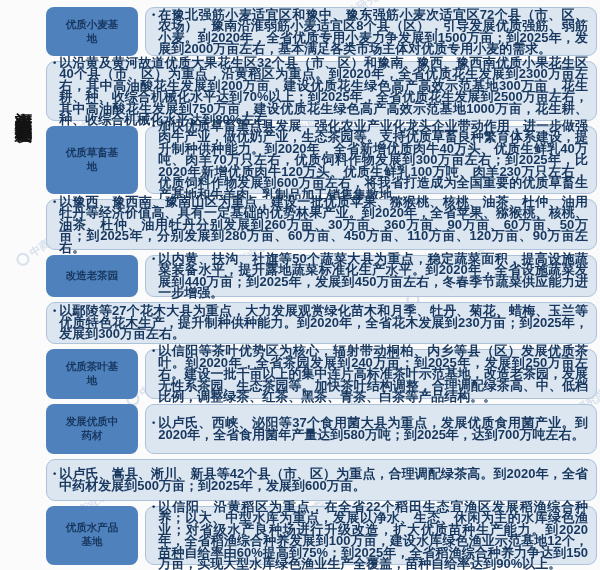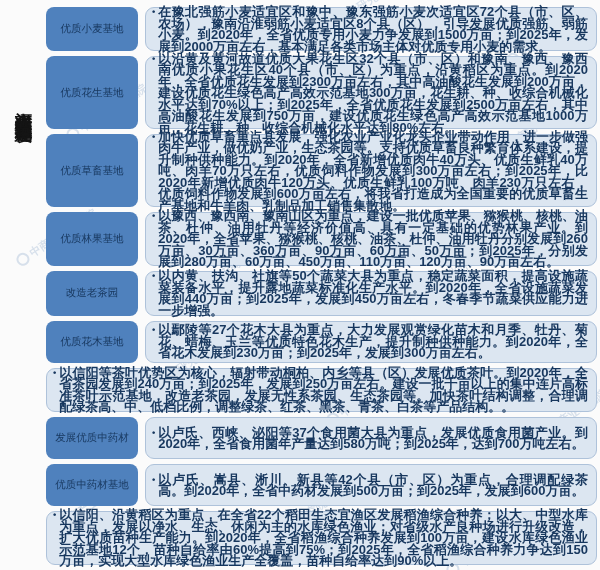--- a/index.html
+++ b/index.html
@@ -30,22 +30,22 @@
   }
   
   .rows{
     position:absolute;left:46px;top:7px;right:3px;bottom:5px;z-index:1;
     display:flex;flex-direction:column;gap:5px;
   }
   .row{display:flex;align-items:stretch;gap:7px;min-height:42px;}
   .base-label{
     flex:0 0 92px;background:#4f81bd;border-radius:8px;
     display:flex;align-items:center;justify-content:center;
-    color:#17375e;font-weight:normal;font-size:10.5px;text-align:center;
-    padding:6px;box-sizing:border-box;
+    color:#17375e;font-weight:bold;font-size:10.5px;text-align:center;
+    padding:18px;box-sizing:border-box;
   }
   .panel{
     flex:1;background:#dce6f1;border:1px solid #aec2da;border-radius:9px;
     padding:3px 8px 3px 6px;box-sizing:border-box;
     display:flex;align-items:center;
   }
   .panel-inner{display:flex;gap:3px;}
   .bullet{
     flex:0 0 auto;color:#17375e;font-size:9.5px;line-height:11.5px;font-weight:bold;
   }
@@ -124,99 +124,97 @@
     <div class="base-label">优质小麦基地</div>
     <div class="panel">
       <div class="panel-inner">
         <span class="bullet">•</span>
         <span class="panel-text">在豫北强筋小麦适宜区和豫中、豫东强筋小麦次适宜区72个县（市、区、农场），豫南沿淮弱筋小麦适宜区8个县（区），引导发展优质强筋、弱筋小麦。到2020年，全省优质专用小麦力争发展到1500万亩；到2025年，发展到2000万亩左右，基本满足各类市场主体对优质专用小麦的需求。</span>
       </div>
     </div>
   </div>
 
   <div class="row">
-    <div class="base-label">优质花生基地</div>
     <div class="panel">
       <div class="panel-inner">
         <span class="bullet">•</span>
         <span class="panel-text">以沿黄及黄河故道优质大果花生区32个县（市、区）和豫南、豫西、豫西南优质小果花生区40个县（市、区）为重点，沿黄稻区为重点。到2020年，全省优质花生发展到2300万亩左右，其中高油酸花生发展到200万亩，建设优质花生绿色高产高效示范基地300万亩，花生耕、种、收综合机械化水平达到70%以上；到2025年，全省优质花生发展到2500万亩左右，其中高油酸花生发展到750万亩，建设优质花生绿色高产高效示范基地1000万亩，花生耕、种、收综合机械化水平达到80%左右。</span>
       </div>
     </div>
   </div>
 
   <div class="row">
     <div class="base-label">优质草畜基地</div>
     <div class="panel">
       <div class="panel-inner">
         <span class="bullet">•</span>
         <span class="panel-text">加快优质草畜重点县发展，强化农业产业化龙头企业带动作用，进一步做强肉牛产业，做优奶产业，生态茶园等。支持优质草畜良种繁育体系建设，提升制种供种能力。到2020年，全省新增优质肉牛40万头、优质生鲜乳40万吨、肉羊70万只左右，优质饲料作物发展到300万亩左右；到2025年，比2020年新增优质肉牛120万头、优质生鲜乳100万吨、肉羊230万只左右，优质饲料作物发展到600万亩左右，将我省打造成为全国重要的优质草畜生产基地和牛羊肉、乳制品加工销售集散地。</span>
       </div>
     </div>
   </div>
 
   <div class="row">
-    <div class="base-label">优质林果基地</div>
     <div class="panel">
       <div class="panel-inner">
         <span class="bullet">•</span>
         <span class="panel-text">以豫西、豫西南、豫南山区为重点，建设一批优质苹果、猕猴桃、核桃、油茶、杜仲、油用牡丹等经济价值高、具有一定基础的优势林果产业。到2020年，全省苹果、猕猴桃、核桃、油茶、杜仲、油用牡丹分别发展到260万亩、30万亩、360万亩、90万亩、60万亩、50万亩；到2025年，分别发展到280万亩、60万亩、450万亩、110万亩、120万亩、90万亩左右。</span>
       </div>
     </div>
   </div>
 
   <div class="row">
     <div class="base-label">改造老茶园</div>
     <div class="panel">
       <div class="panel-inner">
         <span class="bullet">•</span>
         <span class="panel-text">以内黄、扶沟、社旗等50个蔬菜大县为重点，稳定蔬菜面积，提高设施蔬菜装备水平，提升露地蔬菜标准化生产水平。到2020年，全省设施蔬菜发展到440万亩；到2025年，发展到450万亩左右，冬春季节蔬菜供应能力进一步增强。</span>
       </div>
     </div>
   </div>
 
   <div class="row">
-    <div class="base-label">优质花木基地</div>
     <div class="panel">
       <div class="panel-inner">
         <span class="bullet">•</span>
         <span class="panel-text">以鄢陵等27个花木大县为重点，大力发展观赏绿化苗木和月季、牡丹、菊花、蜡梅、玉兰等优质特色花木生产，提升制种供种能力。到2020年，全省花木发展到230万亩；到2025年，发展到300万亩左右。</span>
       </div>
     </div>
   </div>
 
   <div class="row">
+    <div class="base-label">优质茶叶基地</div>
     <div class="panel">
       <div class="panel-inner">
         <span class="bullet">•</span>
         <span class="panel-text">以信阳等茶叶优势区为核心，辐射带动桐柏、内乡等县（区）发展优质茶叶。到2020年，全省茶园发展到240万亩；到2025年，发展到250万亩左右。建设一批千亩以上的集中连片高标准茶叶示范基地，改造老茶园，发展无性系茶园、生态茶园等。加快茶叶结构调整，合理调配绿茶高、中、低档比例，调整绿茶、红茶、黑茶、青茶、白茶等产品结构。。</span>
       </div>
     </div>
   </div>
 
   <div class="row">
     <div class="base-label">发展优质中药材</div>
     <div class="panel">
       <div class="panel-inner">
         <span class="bullet">•</span>
         <span class="panel-text">以卢氏、西峡、泌阳等37个食用菌大县为重点，发展优质食用菌产业。到2020年，全省食用菌年产量达到580万吨；到2025年，达到700万吨左右。</span>
       </div>
     </div>
   </div>
 
   <div class="row">
-    <div class="base-label">优质中药材基地</div>
     <div class="panel">
       <div class="panel-inner">
         <span class="bullet">•</span>
         <span class="panel-text">以卢氏、嵩县、淅川、新县等42个县（市、区）为重点，合理调配绿茶高。到2020年，全省中药材发展到500万亩；到2025年，发展到600万亩。</span>
       </div>
     </div>
   </div>
 
   <div class="row">
+    <div class="base-label">优质水产品基地</div>
     <div class="panel">
       <div class="panel-inner">
         <span class="bullet">•</span>
         <span class="panel-text">以信阳、沿黄稻区为重点，在全省22个稻田生态宜渔区发展稻渔综合种养；以大、中型水库为重点，发展以净水、生态、休闲为主的水库绿色渔业；对省级水产良种场进行升级改造，扩大优质苗种生产能力。到2020年，全省稻渔综合种养发展到100万亩，建设水库绿色渔业示范基地12个，苗种自给率由60%提高到75%；到2025年，全省稻渔综合种养力争达到150万亩，实现大型水库绿色渔业生产全覆盖，苗种自给率达到90%以上。</span>
       </div>
     </div>
   </div>
 
 </div>
 

